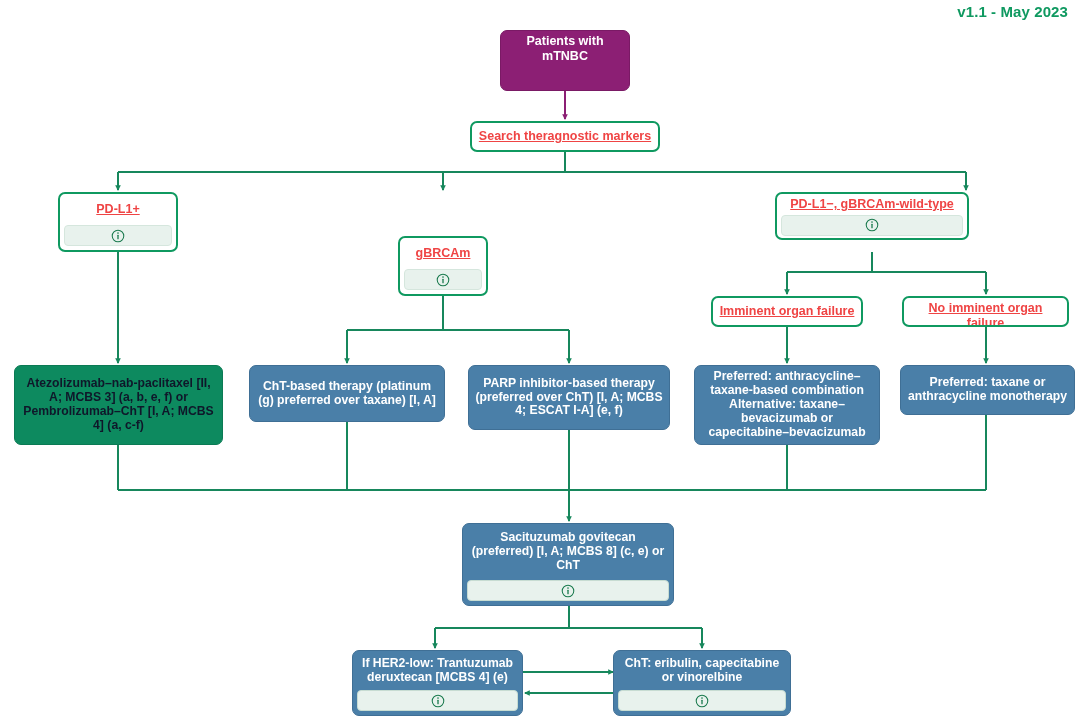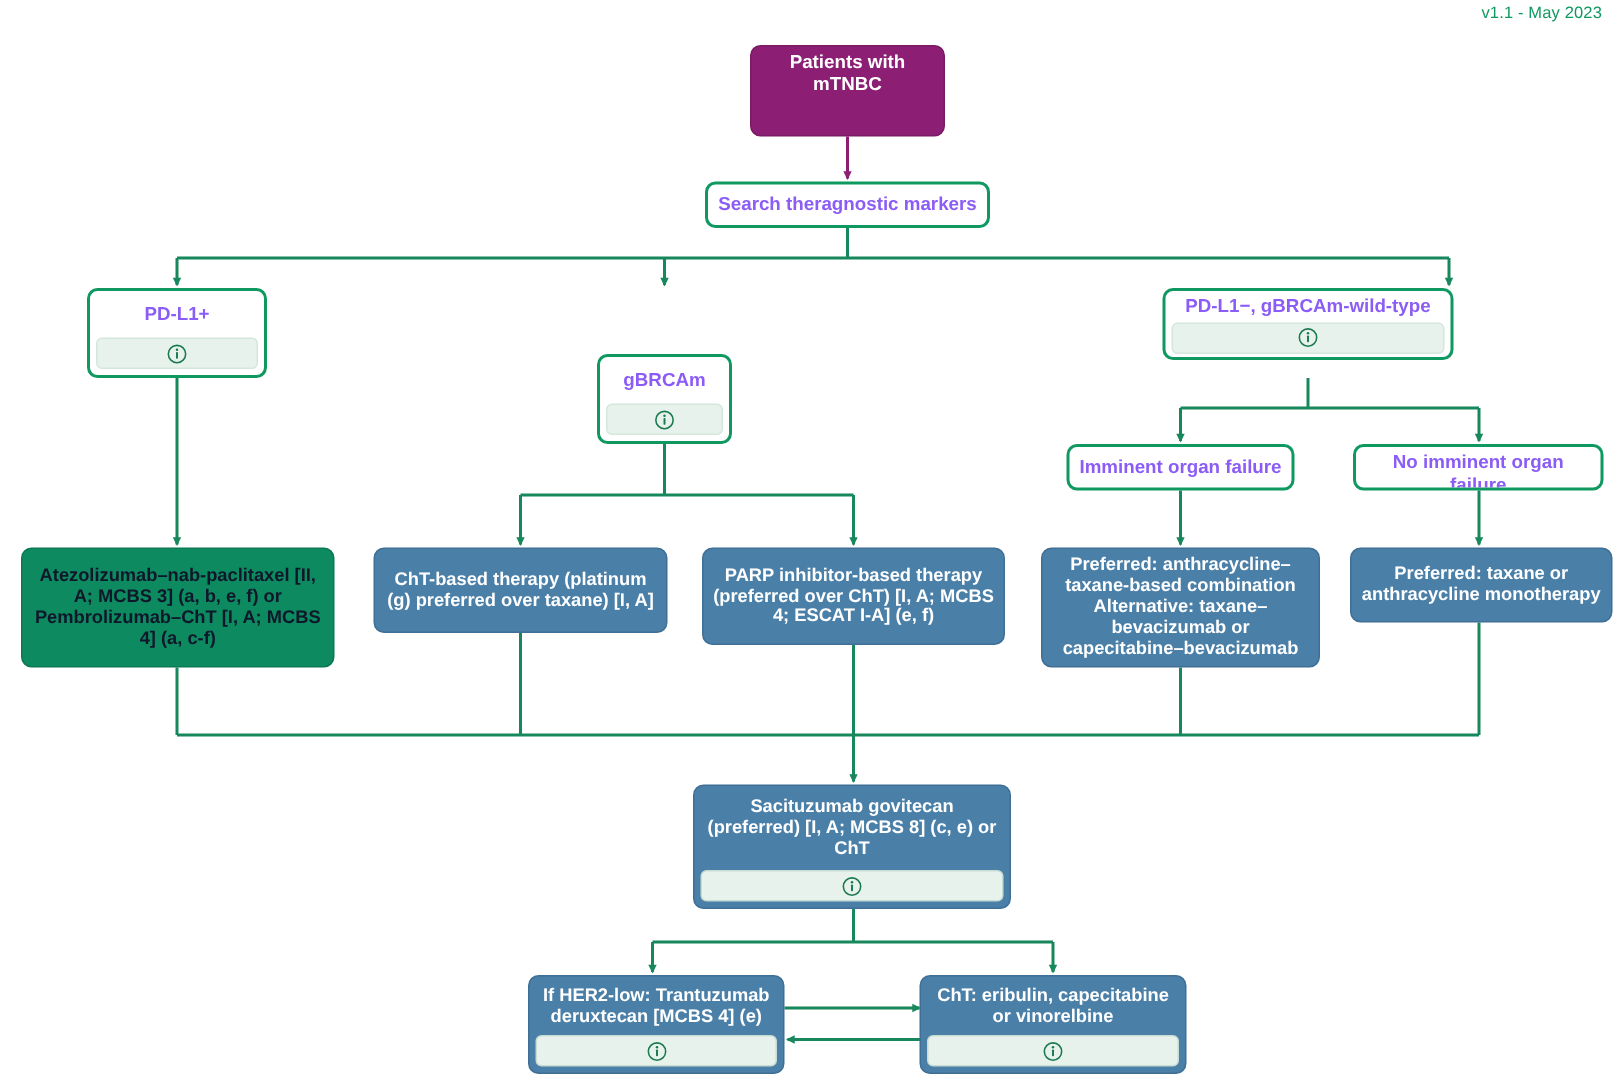--- a/index.html
+++ b/index.html
@@ -25,22 +25,22 @@
     top: 0;
     width: 1080px;
     height: 722px;
     pointer-events: none;
   }
 
   .version {
     position: absolute;
     right: 12px;
     top: 3px;
-    font-size: 11px;
-    font-weight: normal;
+    font-size: 15px;
+    font-weight: bold;
     color: #0f9960;
     letter-spacing: 0.1px;
   }
 
   
   .node {
     position: absolute;
     box-sizing: border-box;
     border-radius: 7px;
     overflow: hidden;
@@ -81,23 +81,24 @@
     font-weight: bold;
     font-size: 12.5px;
   }
 
   
   .n-outline {
     background: #ffffff;
     border: 2px solid #0f9960;
   }
   .n-outline .body {
-    color: #8b5cf6;
+    color: #ef4444;
     font-weight: bold;
     font-size: 12.5px;
+    text-decoration: underline;
   }
   .n-outline .info {
     background: #e8f2ed;
     border-color: #d5e6dd;
   }
 
   
   .n-green {
     background: #0d8a5f;
     border: 1.5px solid #0b7a54;

